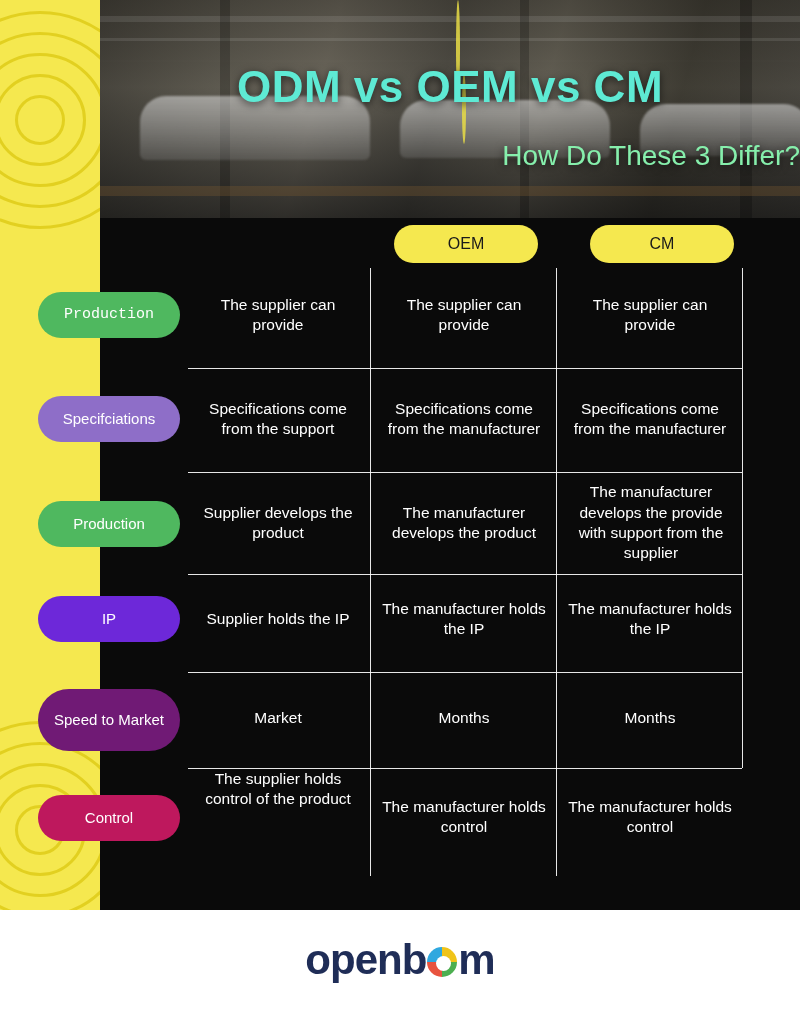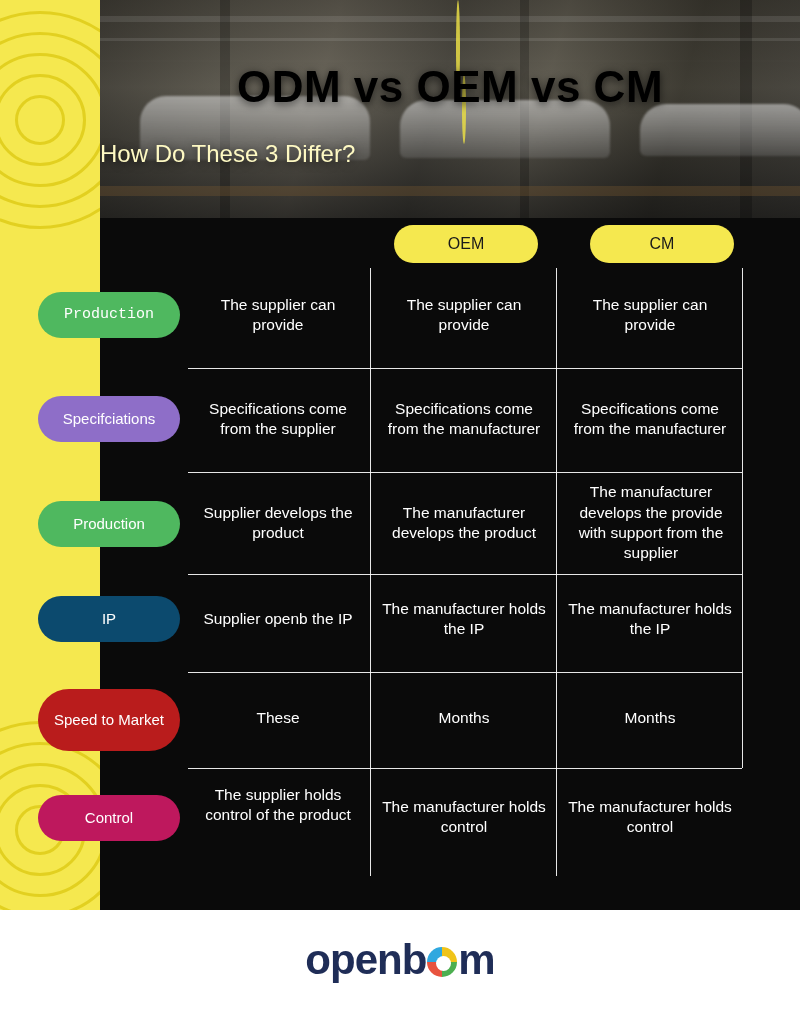--- a/index.html
+++ b/index.html
@@ -64,31 +64,31 @@
   .cable {
     position: absolute;
     border-left: 4px solid #e8dc46;
     border-radius: 50%;
     height: 96px;
     opacity: .85;
   }
   #header-title {
     position: absolute; left: 0; right: 0; top: 62px;
     text-align: center;
-    color: #000000;
+    color: #5eead4;
     font-size: 44px;
     font-weight: 700;
     letter-spacing: .5px;
     text-shadow: 0 2px 8px rgba(0,0,0,.65);
   }
   #header-subtitle {
     position: absolute; left: 0; right: 0; top: 140px;
-    text-align: left;
-    color: #fef9c3;
-    font-size: 24px;
+    text-align: right;
+    color: #86efac;
+    font-size: 28px;
     font-weight: 400;
     text-shadow: 0 2px 8px rgba(0,0,0,.7);
   }
 
   
   #table {
     position: absolute;
     left: 0; top: 218px;
     width: 800px; height: 692px;
     z-index: 3;
@@ -222,45 +222,45 @@
     <div class="col-head" id="ch-1">OEM</div>
     <div class="col-head" id="ch-2">CM</div>
 
     <div class="row-label" style="top:74px; background:#4fb85f;font-family:Liberation Mono, monospace;">Production</div>
     <div class="cell" style="left:188px; top:58px; width:180px; height:78px;">The supplier can provide</div>
     <div class="cell" style="left:374px; top:58px; width:180px; height:78px;">The supplier can provide</div>
     <div class="cell" style="left:560px; top:58px; width:180px; height:78px;">The supplier can provide</div>
     <div class="hline" style="left:188px; top:150px; width:554px;"></div>
 
     <div class="row-label" style="top:178px; background:#8e6ec8;">Specifciations</div>
-    <div class="cell" style="left:188px; top:162px; width:180px; height:78px;">Specifications come from the supplier</div>
+    <div class="cell" style="left:188px; top:162px; width:180px; height:78px;">Specifications come from the support</div>
     <div class="cell" style="left:374px; top:162px; width:180px; height:78px;">Specifications come from the manufacturer</div>
     <div class="cell" style="left:560px; top:162px; width:180px; height:78px;">Specifications come from the manufacturer</div>
     <div class="hline" style="left:188px; top:254px; width:554px;"></div>
 
     <div class="row-label" style="top:283px; background:#4fb85f;">Production</div>
     <div class="cell" style="left:188px; top:266px; width:180px; height:78px;">Supplier develops the product</div>
     <div class="cell" style="left:374px; top:266px; width:180px; height:78px;">The manufacturer develops the product</div>
     <div class="cell" style="left:560px; top:266px; width:182px; height:78px;">The manufacturer develops the provide with support from the supplier</div>
     <div class="hline" style="left:188px; top:356px; width:554px;"></div>
 
-    <div class="row-label" style="top:378px; background:#0c4a6e;">IP</div>
-    <div class="cell" style="left:188px; top:362px; width:180px; height:78px;">Supplier openb the IP</div>
+    <div class="row-label" style="top:378px; background:#6d28d9;">IP</div>
+    <div class="cell" style="left:188px; top:362px; width:180px; height:78px;">Supplier holds the IP</div>
     <div class="cell" style="left:374px; top:362px; width:180px; height:78px;">The manufacturer holds the IP</div>
     <div class="cell" style="left:560px; top:362px; width:180px; height:78px;">The manufacturer holds the IP</div>
     <div class="hline" style="left:188px; top:454px; width:554px;"></div>
 
-    <div class="row-label" style="top:471px; background:#b91c1c; height:62px; border-radius:31px;">Speed to Market</div>
-    <div class="cell" style="left:188px; top:462px; width:180px; height:76px;">These</div>
+    <div class="row-label" style="top:471px; background:#701a75; height:62px; border-radius:31px;">Speed to Market</div>
+    <div class="cell" style="left:188px; top:462px; width:180px; height:76px;">Market</div>
     <div class="cell" style="left:374px; top:462px; width:180px; height:76px;">Months</div>
     <div class="cell" style="left:560px; top:462px; width:180px; height:76px;">Months</div>
     <div class="hline" style="left:188px; top:550px; width:554px;"></div>
 
     <div class="row-label" style="top:577px; background:#be185d;">Control</div>
-    <div class="cell" style="left:188px; top:548px; width:180px; height:78px;">The supplier holds control of the product</div>
+    <div class="cell" style="left:188px; top:532px; width:180px; height:78px;">The supplier holds control of the product</div>
     <div class="cell" style="left:374px; top:560px; width:180px; height:78px;">The manufacturer holds control</div>
     <div class="cell" style="left:560px; top:560px; width:180px; height:78px;">The manufacturer holds control</div>
 
     <div class="vline" style="left:370px; top:50px; height:608px;"></div>
     <div class="vline" style="left:556px; top:50px; height:608px;"></div>
     <div class="vline" style="left:742px; top:50px; height:500px;"></div>
   </div>
 
   <div id="footer">
     <div id="logo">

